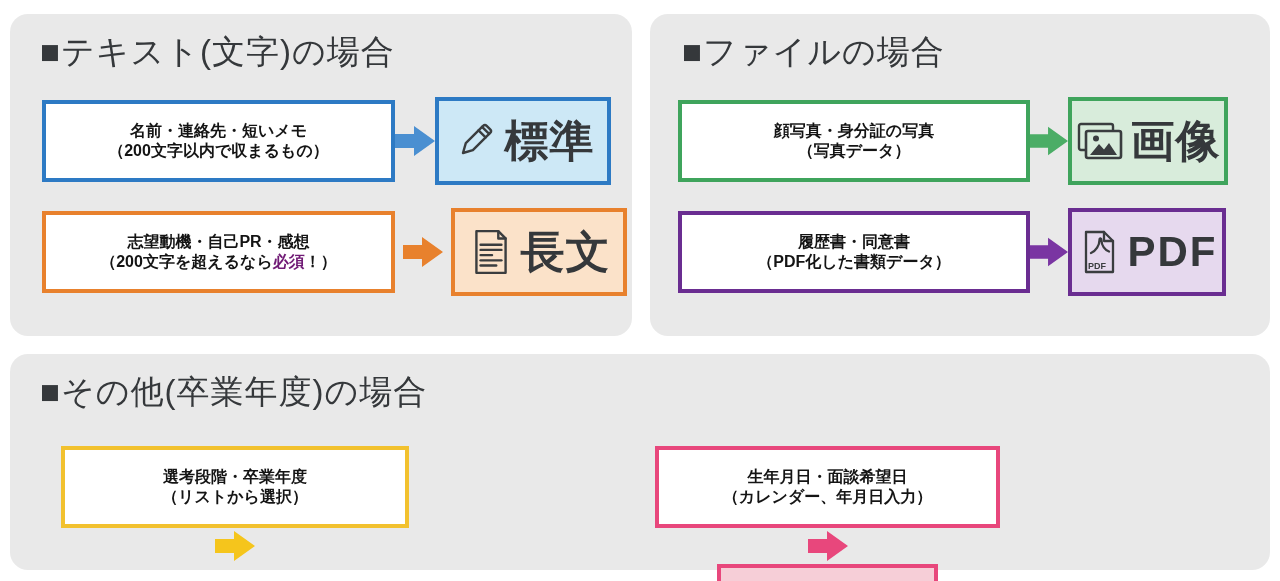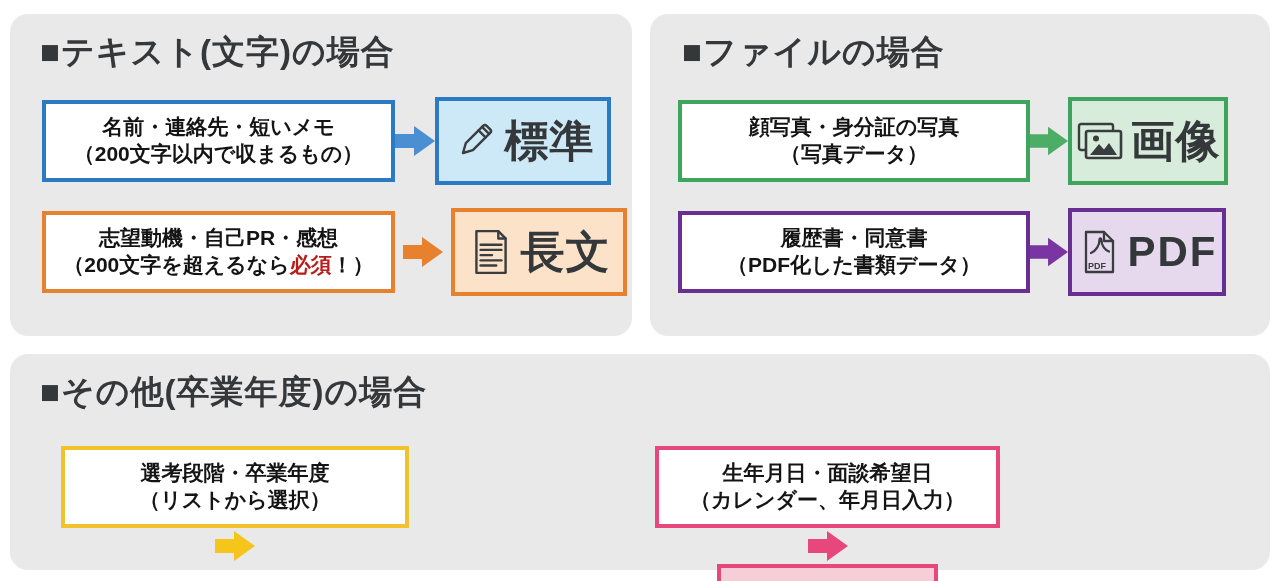--- a/index.html
+++ b/index.html
@@ -7,42 +7,42 @@
     position:relative; width:1280px; height:581px; overflow:hidden;
     background:#ffffff;
     font-family:"Liberation Sans","DejaVu Sans",sans-serif;
   }
   .panel { position:absolute; background:#e9e9e9; border-radius:18px; }
   #panel-text  { left:10px;  top:14px;  width:622px;  height:322px; }
   #panel-file  { left:650px; top:14px;  width:620px;  height:322px; }
   #panel-other { left:10px;  top:354px; width:1260px; height:216px; }
 
   .panel-title {
-    position:absolute; font-size:33px; font-weight:bold; color:#35383b;
+    position:absolute; font-size:33px; font-weight:normal; color:#35383b;
     letter-spacing:1px; white-space:nowrap;
   }
   #title-text  { left:40px;  top:30px;  }
   #title-file  { left:682px; top:30px;  }
   #title-other { left:40px;  top:370px; }
 
   .row { position:absolute; display:flex; align-items:center; height:88px; }
   #row-standard { left:42px;  top:97px;  }
   #row-longtext { left:42px;  top:208px;gap:8px; }
   #row-image    { left:678px; top:97px;  }
   #row-pdf      { left:678px; top:208px; }
   #row-choice   { left:61px;  top:446px;flex-direction:column; }
   #row-date     { left:655px; top:446px;flex-direction:column; }
 
   .src {
     background:#ffffff; border:4px solid var(--accent); box-sizing:border-box;
     height:82px; display:flex; flex-direction:column; justify-content:center;
     align-items:center; text-align:center; flex:none;
   }
   .src .l1, .src .l2 {
-    font-size:21px; font-weight:bold; color:#141414; line-height:1.28;
+    font-size:16px; font-weight:bold; color:#141414; line-height:1.28;
     white-space:nowrap;
   }
   .arrow { flex:none; display:block; }
   .dst {
     height:88px; box-sizing:border-box; border:4px solid var(--accent);
     background:var(--fill); display:flex; align-items:center;
     justify-content:center; gap:7px; flex:none;
   }
   .dst .label {
     font-size:44px; font-weight:bold; color:#35383b; letter-spacing:1px;
@@ -80,21 +80,21 @@
           <path d="M18 8 v-1.5 a2.5 2.5 0 0 1 2.5 -2.5 h5 a2.5 2.5 0 0 1 2.5 2.5 v1.5"></path>
         </g>
       </svg>
       <span class="label">標準</span>
     </div>
   </div>
 
   <div class="row" id="row-longtext" style="--accent: #e8812d; --fill: #fbe2c9; --arrow: #e8812d;">
     <div class="src" style="width:353px">
       <span class="l1">志望動機・自己PR・感想</span>
-      <span class="l2"><span>（200文字を超えるなら</span><span style="color: #b91c1c;">必須</span><span>！）</span></span>
+      <span class="l2"><span>（200文字を超えるなら</span><span style="color: #701a75;">必須</span><span>！）</span></span>
     </div>
     <svg class="arrow" width="40" height="36" viewBox="0 0 40 36">
       <polygon points="0,11 19,11 19,3 40,18 19,33 19,25 0,25" fill="var(--arrow)"></polygon>
     </svg>
     <div class="dst" style="width:176px">
       <svg class="icon" width="46" height="50" viewBox="0 0 44 48">
         <g fill="none" stroke="#3a3d3f" stroke-width="2.3" stroke-linejoin="round" stroke-linecap="round">
           <path d="M8 4 h21 l7 7 v33 h-28 z"></path>
           <path d="M29 4 v7 h7"></path>
           <path d="M12 17 h20"></path>

